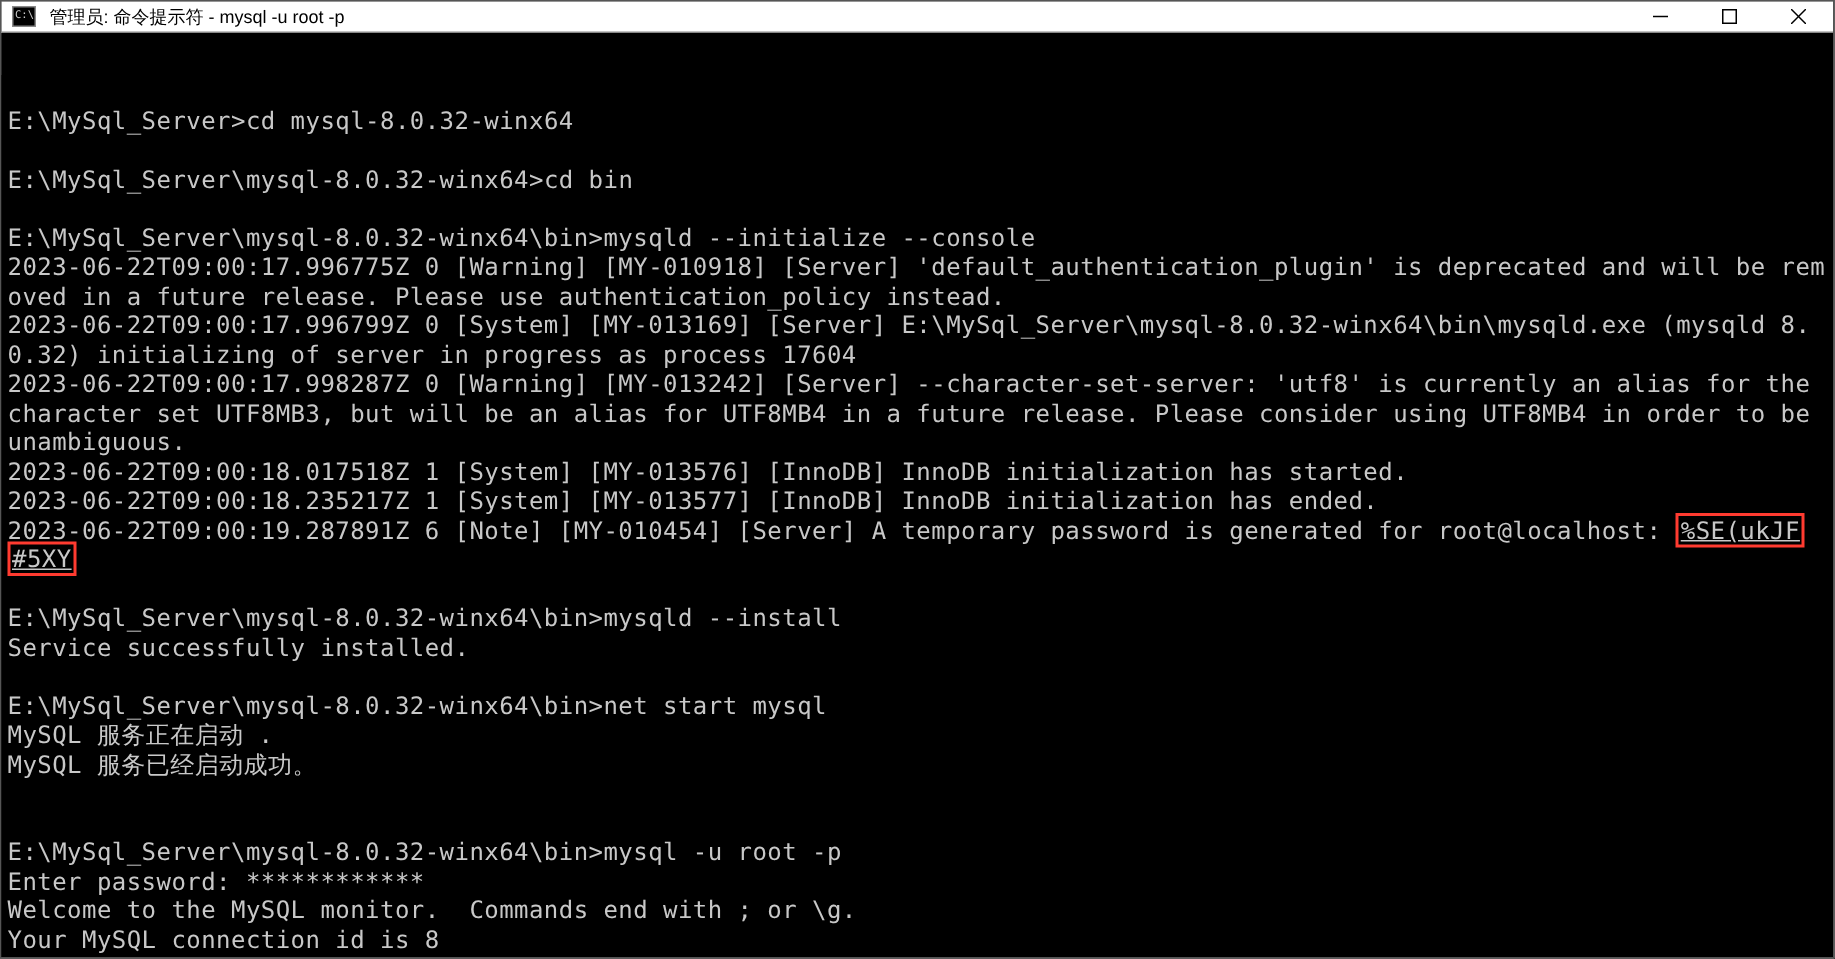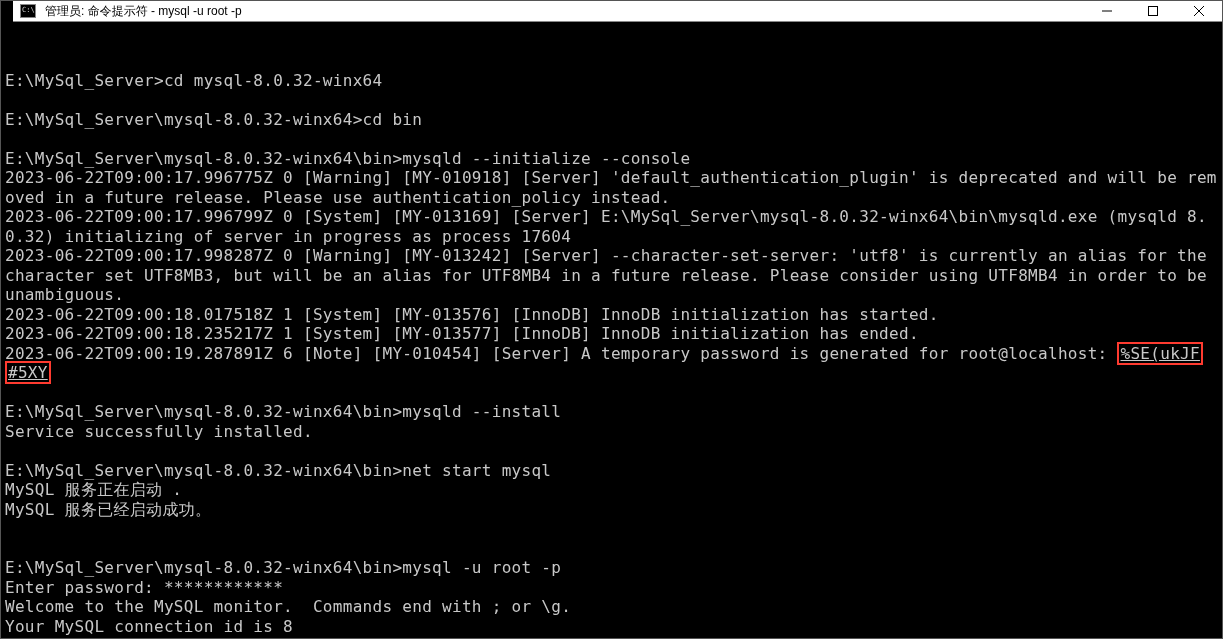--- a/index.html
+++ b/index.html
@@ -1,18 +1,18 @@
 <!DOCTYPE html>
 <html><head>
   <meta charset="utf-8">
   <style>
     * { margin: 0; padding: 0; box-sizing: border-box; }
     html, body { width: 1223px; height: 639px; overflow: hidden; font-family: "Segoe UI", Tahoma, sans-serif; }
     .window { width: 1223px; height: 639px; border: 1px solid #555; background: #000; display: flex; flex-direction: column; }
-    .titlebar { height: 30px; background: #fff; display: flex; align-items: center; border-bottom: 1px solid #888; margin-left: 12px; }
+    .titlebar { height: 30px; background: #fff; display: flex; align-items: center; border-bottom: 1px solid #888; }
     .titlebar .icon-wrap { width: 30px; display: flex; align-items: center; justify-content: center; }
     .cmd-icon { width: 16px; height: 14px; background: #000; border: 1px solid #888; position: relative; }
     .cmd-icon::before { content: "C:\\"; color: #ccc; font-size: 7px; position: absolute; top: 1px; left: 1px; font-family: Consolas, monospace; }
     .titlebar .title { flex: 1; font-size: 12px; color: #000; padding-left: 2px; white-space: nowrap; }
     .winbtns { display: flex; height: 100%; }
     .winbtn { width: 46px; display: flex; align-items: center; justify-content: center; }
     .winbtn svg { display: block; }
     .terminal { flex: 1; background: #000; color: #c8c8c8; font-family: "NSimSun","SimSun", Consolas, monospace; font-size: 16px; line-height: 19.5px; padding: 1px 2px 2px 4px; white-space: pre-wrap; word-break: break-all; letter-spacing: 0.3px; margin-top: 28px; }
     .hl { border: 2px solid #ff3b30; padding: 0 1px; text-decoration: underline; }
     .blank { height: 19.5px; }

